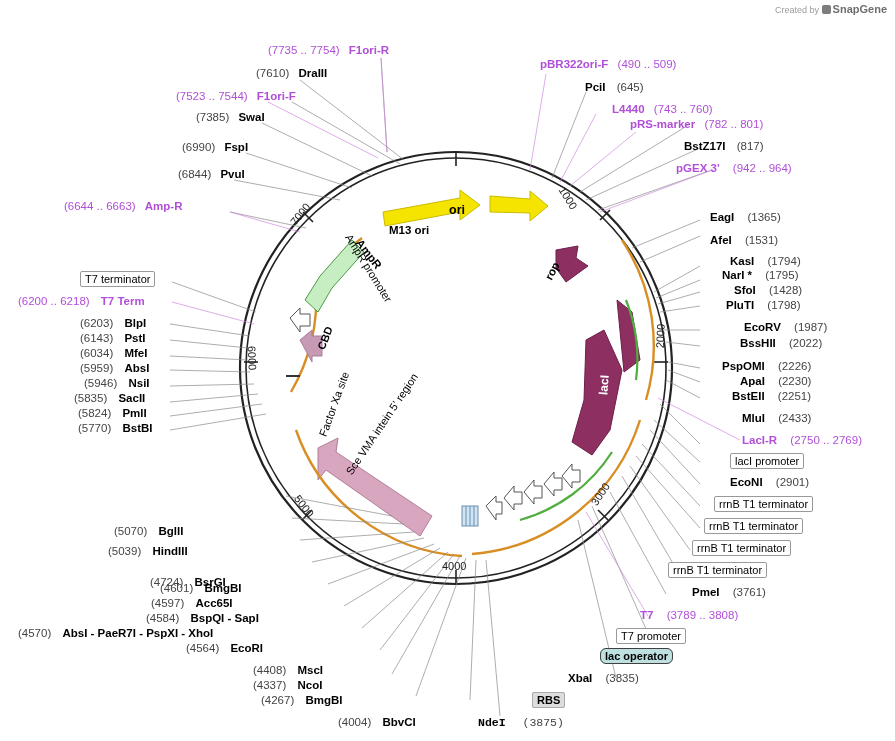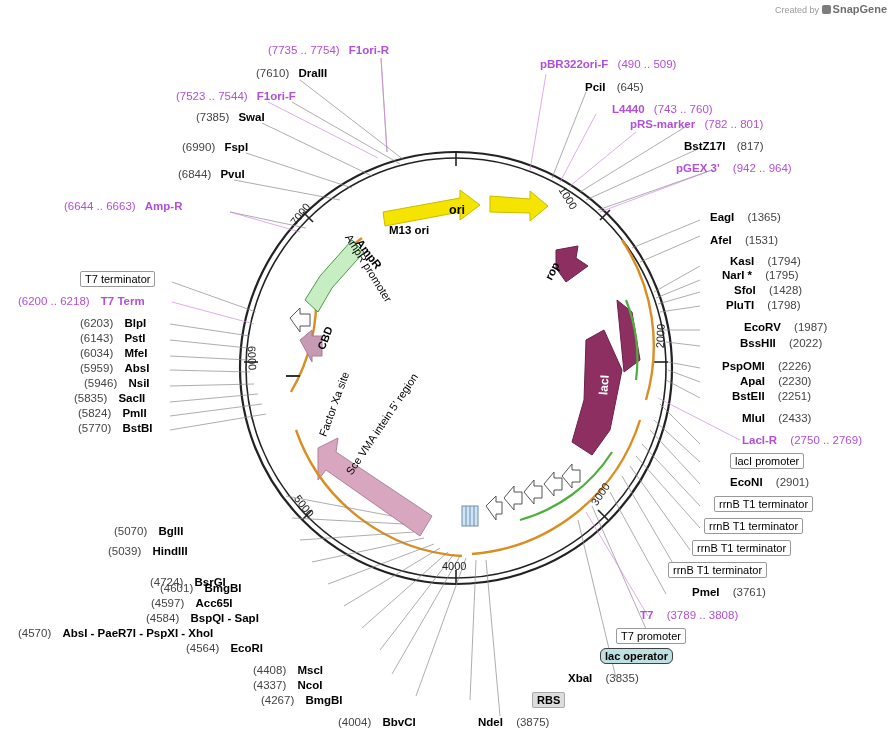--- a/index.html
+++ b/index.html
@@ -362,21 +362,21 @@
     <span class="boxed">T7 promoter</span>
   </div>
   <div class="lbl" style="left:600px;top:650px;">
     <span class="boxed-lac">lac operator</span>
   </div>
   <div class="lbl" style="left:568px;top:672px;">
     <span class="bold">XbaI</span>
     <span class="gray" style="margin-left:10px;">(3835)</span>
   </div>
 
-  <div class="lbl" style="left:478px;top:716px;">
+  <div class="lbl" style="left:478px;top:716px;font-family:Liberation Mono, monospace;">
     <span class="bold">NdeI</span>
     <span class="gray" style="margin-left:10px;">(3875)</span>
   </div>
   <div class="lbl" style="left:532px;top:694px;">
     <span class="boxed-rbs">RBS</span>
   </div>
   <div class="lbl" style="left:338px;top:716px;">
     <span class="gray">(4004)</span>
     <span class="bold" style="margin-left:8px;">BbvCI</span>
   </div>

